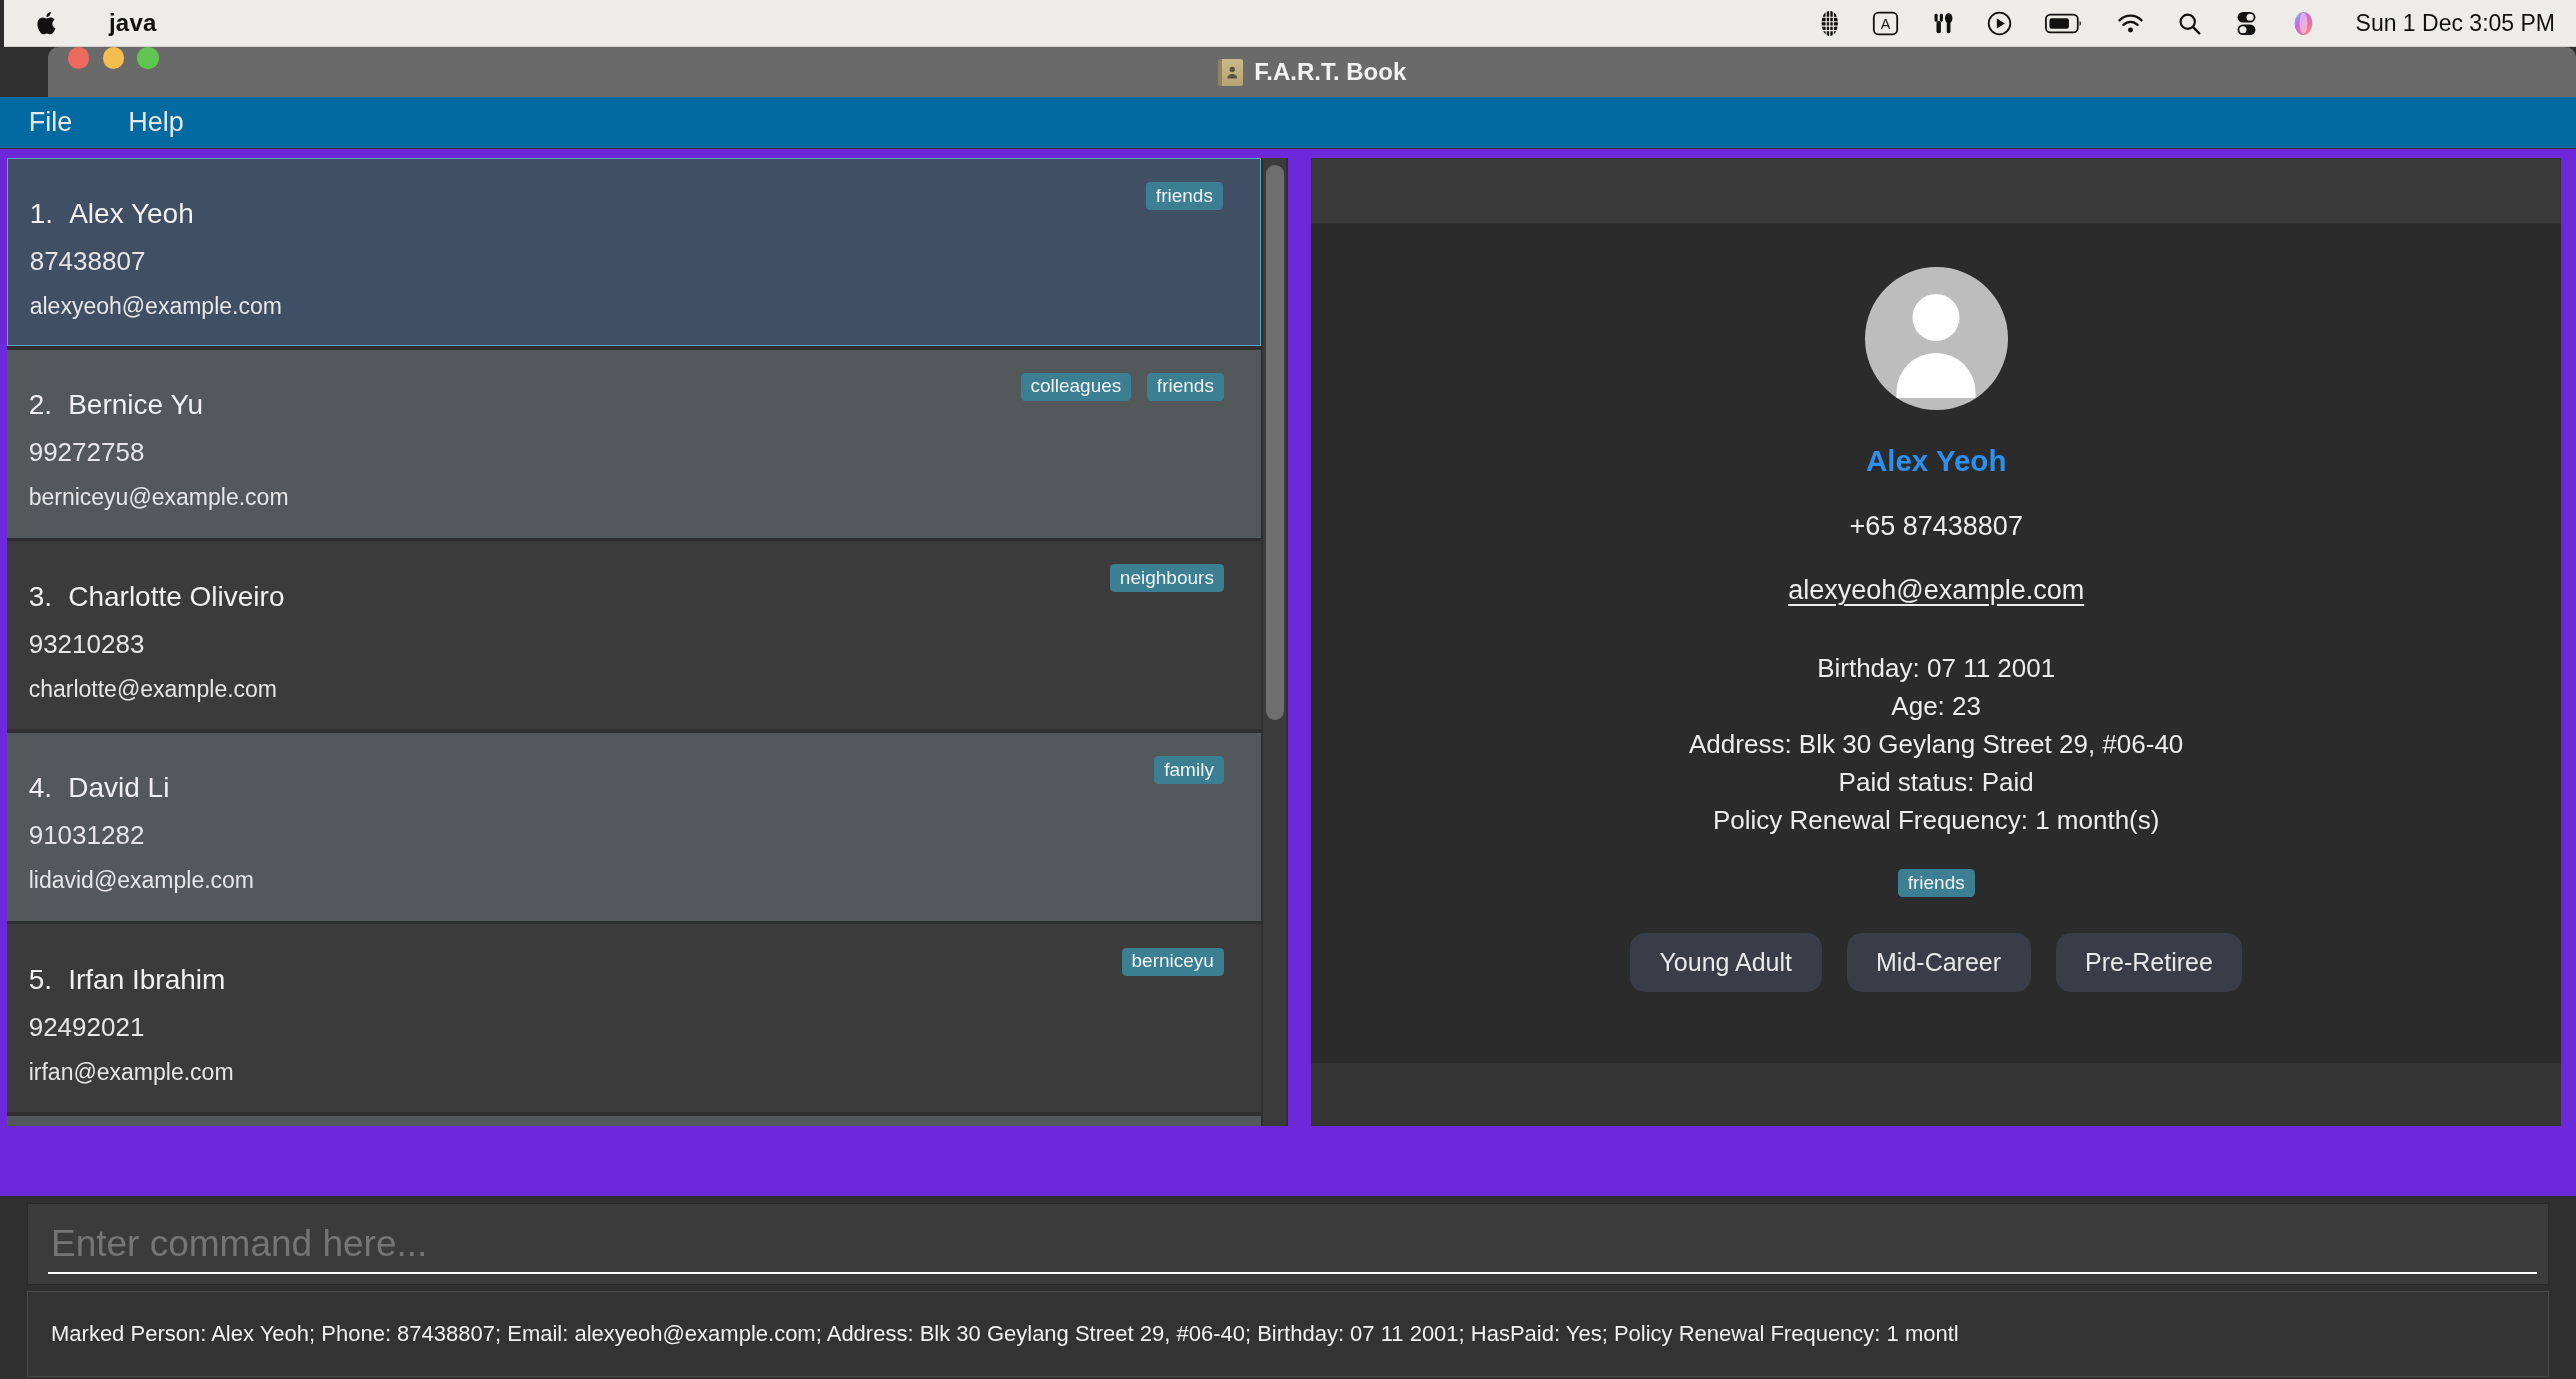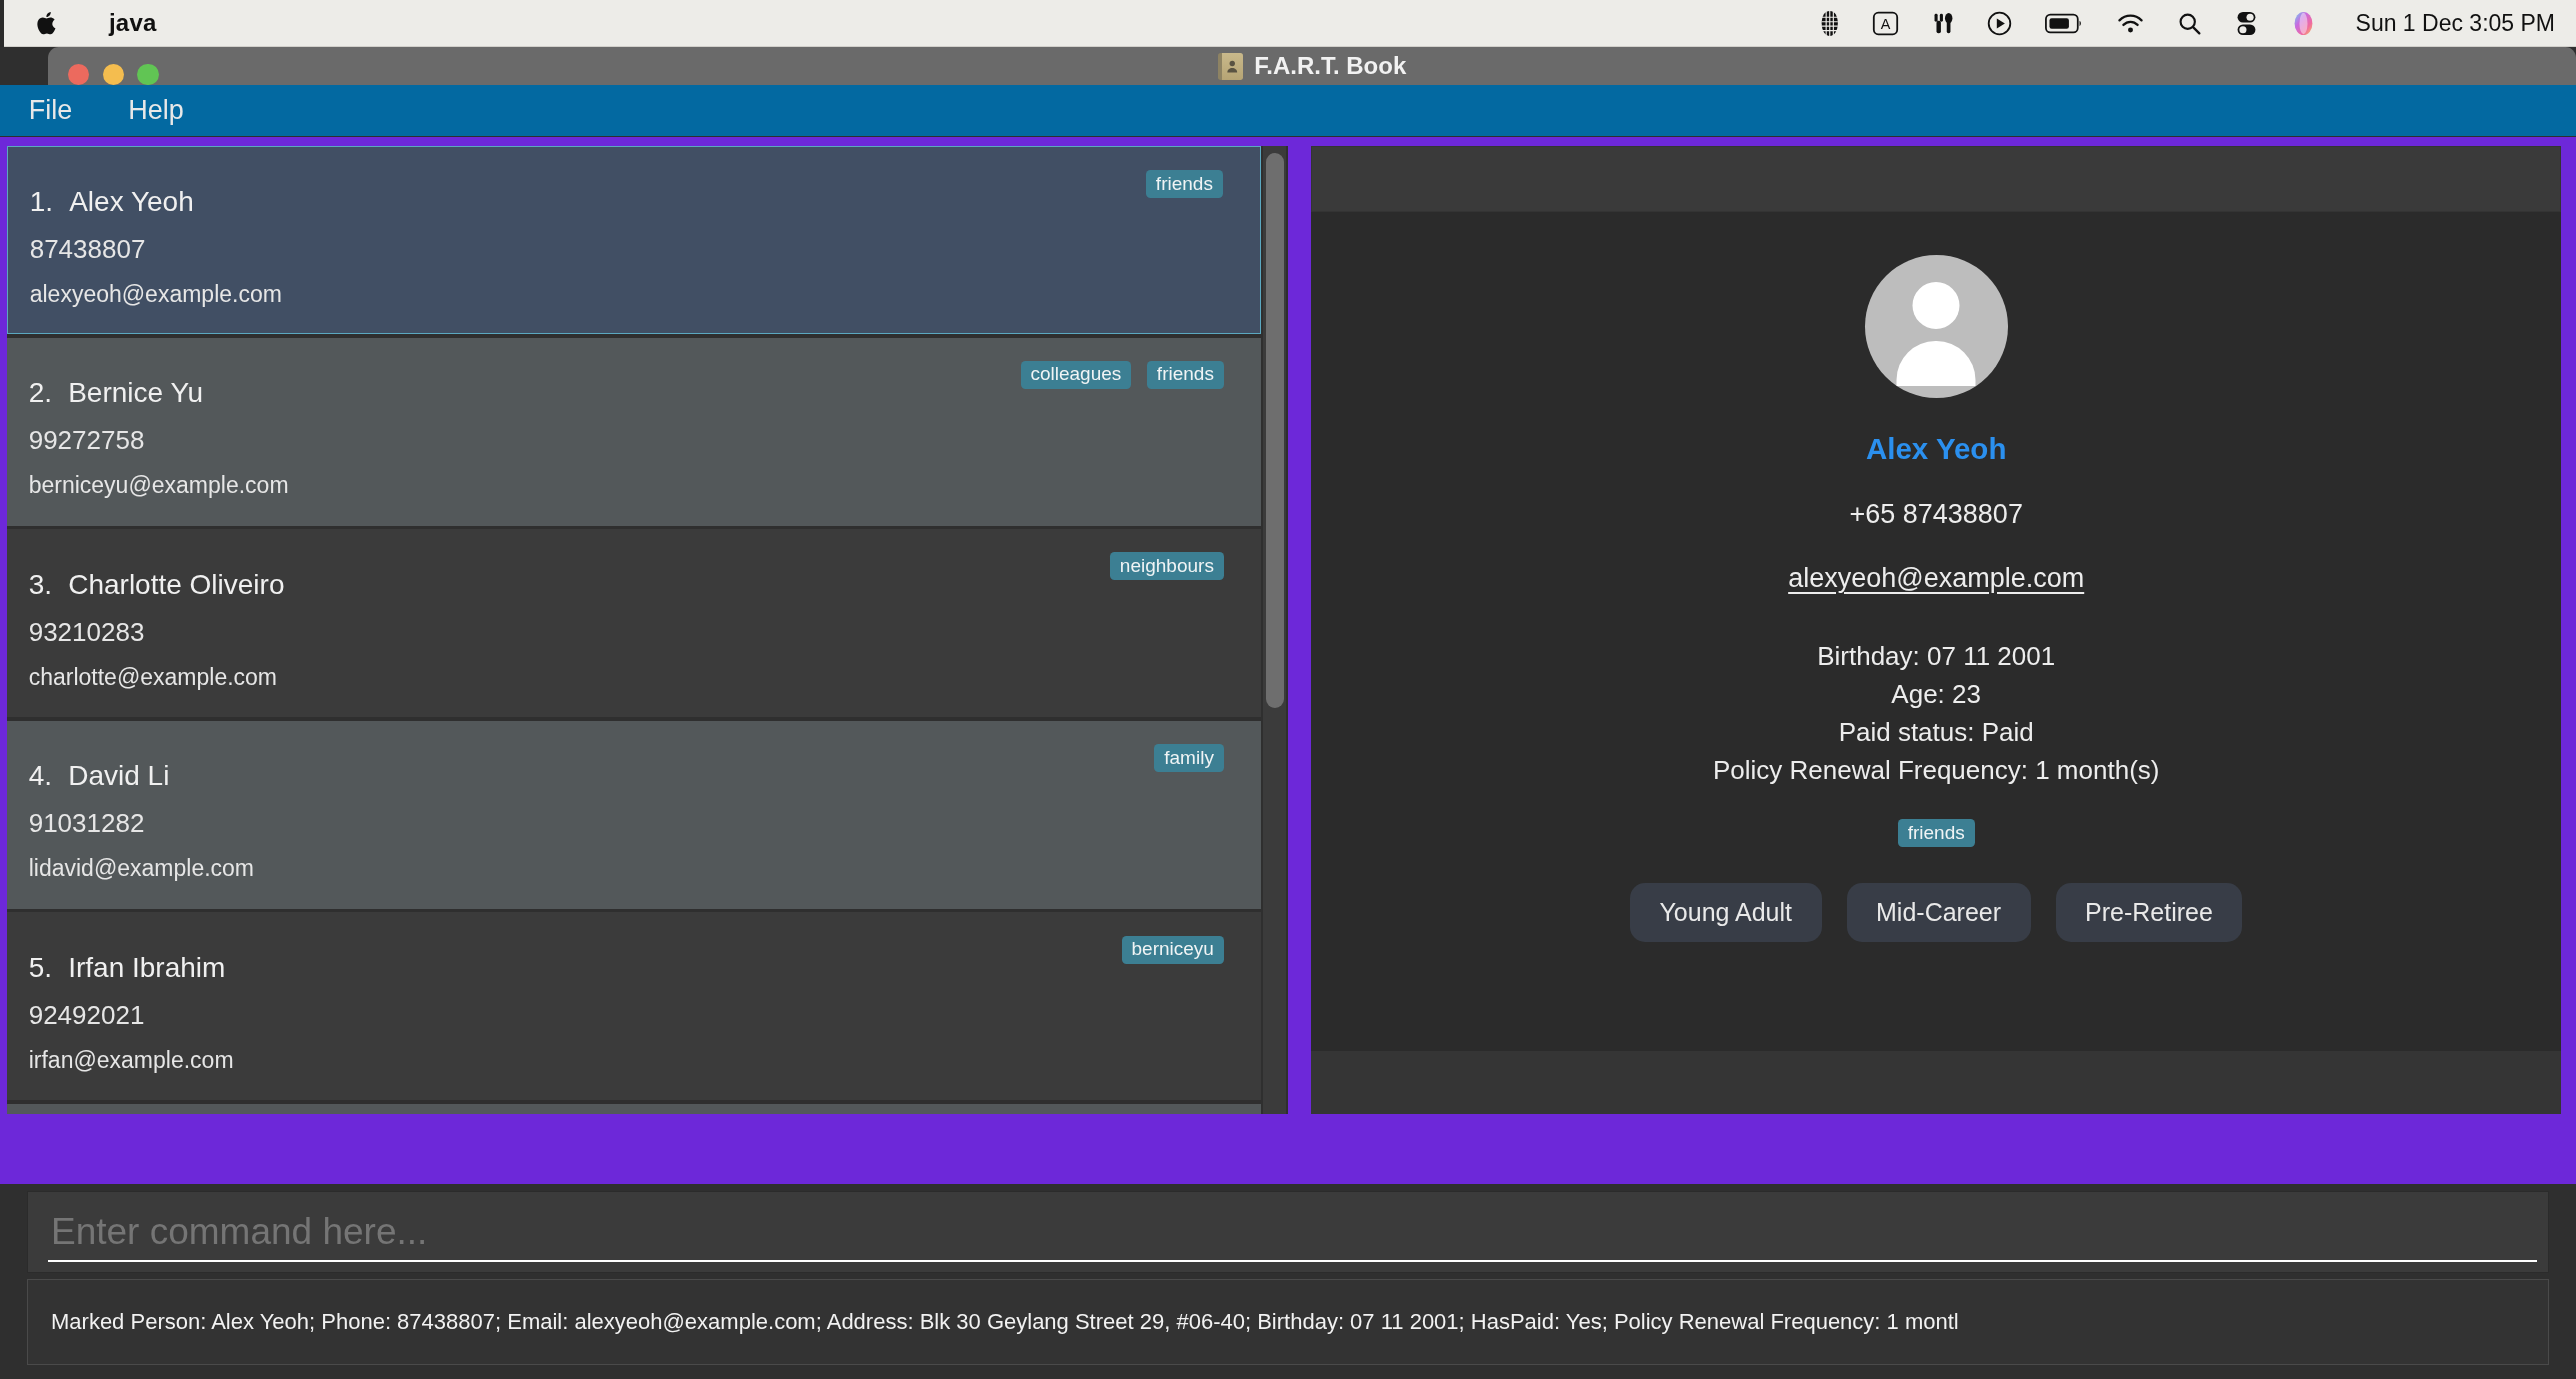--- a/index.html
+++ b/index.html
@@ -32,24 +32,24 @@
   .mb-clock { font-size: 23px; color: #111; margin-left: 7.2px; white-space: nowrap; }
 
   
   .window {
     position: absolute; top: 47px; left: 0;
     width: 2576px; height: 1333px;
     background: #2f2f2f;
   }
   .titlebar {
     position: relative;
-    height: 38px;
+    height: 50px;
     background: #6a6a6a;
     border-top-left-radius: 10.7px; border-top-right-radius: 10.7px;
-    display: flex; align-items: flex-end; margin-left: 48px;
+    display: flex; align-items: flex-start; margin-left: 48px;
   }
   .traffic { display: flex; gap: 13.4px; margin-left: 19.7px; }
   .dot { width: 21.5px; height: 21.5px; border-radius: 50%; }
   .dot.red { background: #ec6a5e; }
   .dot.yellow { background: #f4bd4f; }
   .dot.green { background: #61c554; }
   .title-center {
     position: absolute; left: 0; right: 0; top: 0; bottom: 0;
     display: flex; align-items: center; justify-content: center; gap: 11.6px;
     pointer-events: none;
@@ -429,20 +429,21 @@
         <div class="avatar">
           <span class="head"></span>
           <span class="shoulders"></span>
         </div>
         <div class="detail-name">Alex Yeoh</div>
         <div class="detail-phone">+65 87438807</div>
         <div class="detail-email">alexyeoh@example.com</div>
         <div class="detail-lines" id="detail-lines">
             <div>Birthday: 07 11 2001</div>
             <div>Age: 23</div>
+            <div>Address: Blk 30 Geylang Street 29, #06-40</div>
             <div>Paid status: Paid</div>
             <div>Policy Renewal Frequency: 1 month(s)</div>
           </div>
         <div class="detail-tags" id="detail-tags">
             <span class="tag">friends</span>
           </div>
         <div class="detail-buttons" id="detail-buttons">
             <button class="stage-btn">Young Adult</button>
             <button class="stage-btn">Mid-Career</button>
             <button class="stage-btn">Pre-Retiree</button>

